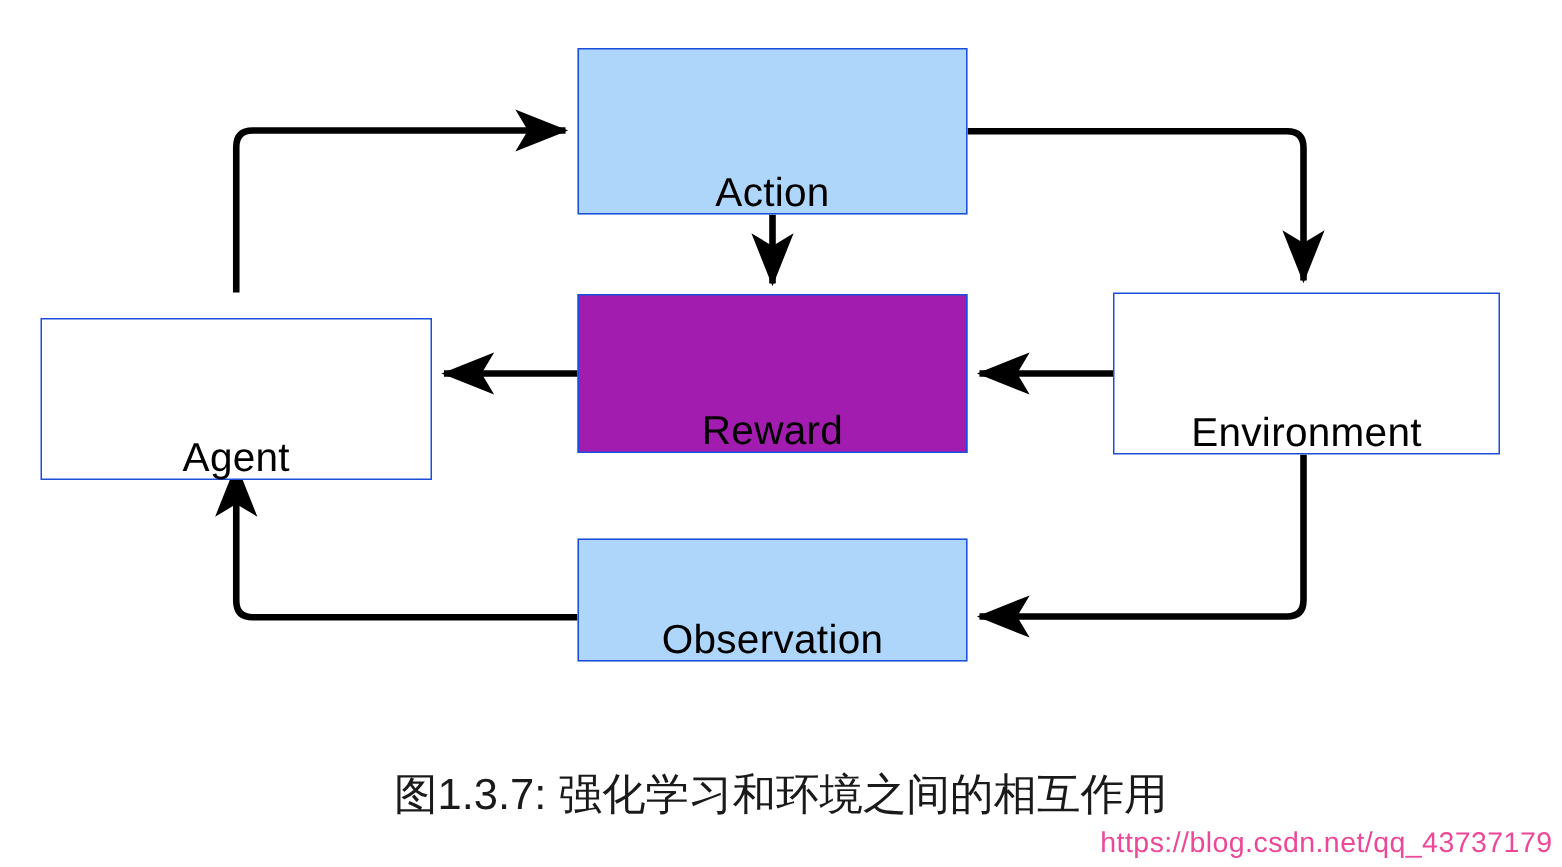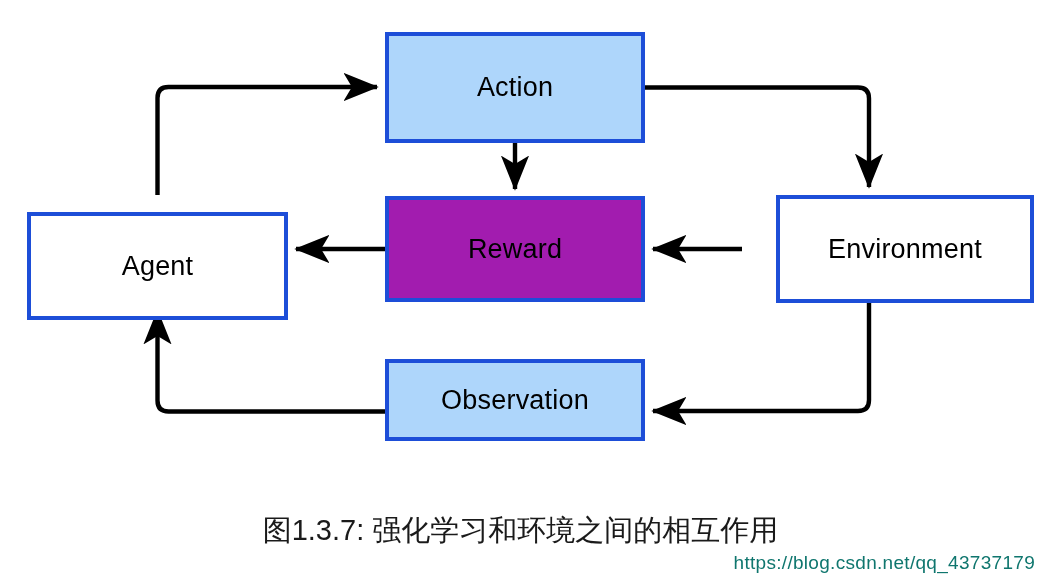--- a/index.html
+++ b/index.html
@@ -21,23 +21,23 @@
   #diagram-svg {
     position: absolute;
     left: 0;
     top: 0;
     width: 1041px;
     height: 578px;
   }
   .node-box {
     position: absolute;
     box-sizing: border-box;
-    border: 4px solid #1d4ed8;
+    border: 1px solid #1d4ed8;
     display: flex;
-    align-items: center;
+    align-items: flex-end;
     justify-content: center;
     z-index: 3;
   }
   .node-label {
     font-family: "Liberation Sans", "DejaVu Sans", sans-serif;
     font-size: 27px;
     color: #000000;
     line-height: 1;
     letter-spacing: 0.2px;
     white-space: nowrap;
@@ -76,21 +76,21 @@
   }
   #watermark {
     position: absolute;
     right: 6px;
     bottom: 4px;
     z-index: 5;
   }
   #watermark-text {
     font-family: "Liberation Sans", "DejaVu Sans", sans-serif;
     font-size: 19px;
-    color: #0f766e;
+    color: #ec4899;
     letter-spacing: 0.3px;
     white-space: nowrap;
     user-select: none;
   }
 </style>
 </head>
 <body>
 
 <div id="canvas">
 
@@ -128,21 +128,21 @@
   </div>
 
   <div class="node-box" id="node-observation" style="background:#aed6fb;">
     <span class="node-label">Observation</span>
   </div>
 
   <div class="node-box" id="node-agent" style="background:#ffffff;">
     <span class="node-label">Agent</span>
   </div>
 
-  <div class="node-box" id="node-environment" style="background:#ffffff;margin-left:34px;">
+  <div class="node-box" id="node-environment" style="background:#ffffff;">
     <span class="node-label">Environment</span>
   </div>
 
   <div id="caption">
     <span id="caption-text">图1.3.7: 强化学习和环境之间的相互作用</span>
   </div>
 
   <div id="watermark">
     <span id="watermark-text">https://blog.csdn.net/qq_43737179</span>
   </div>

